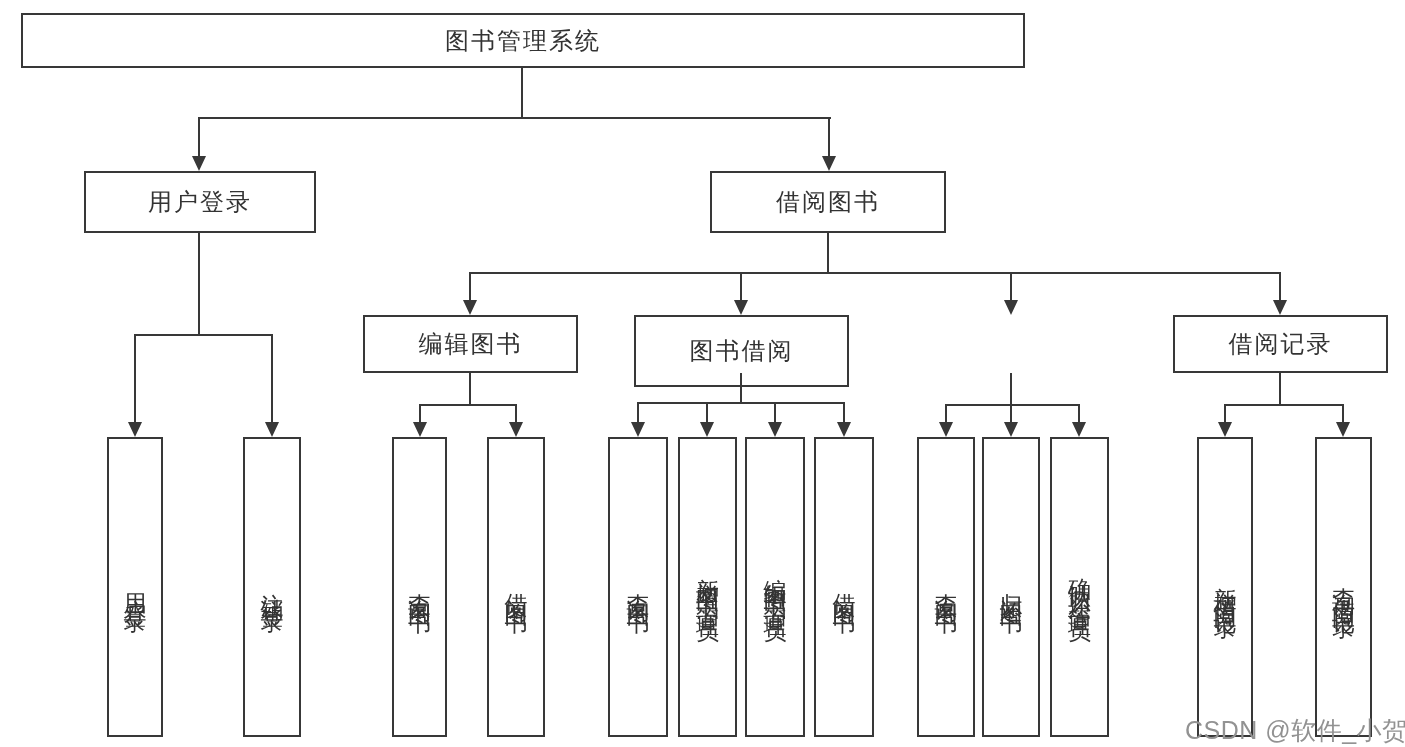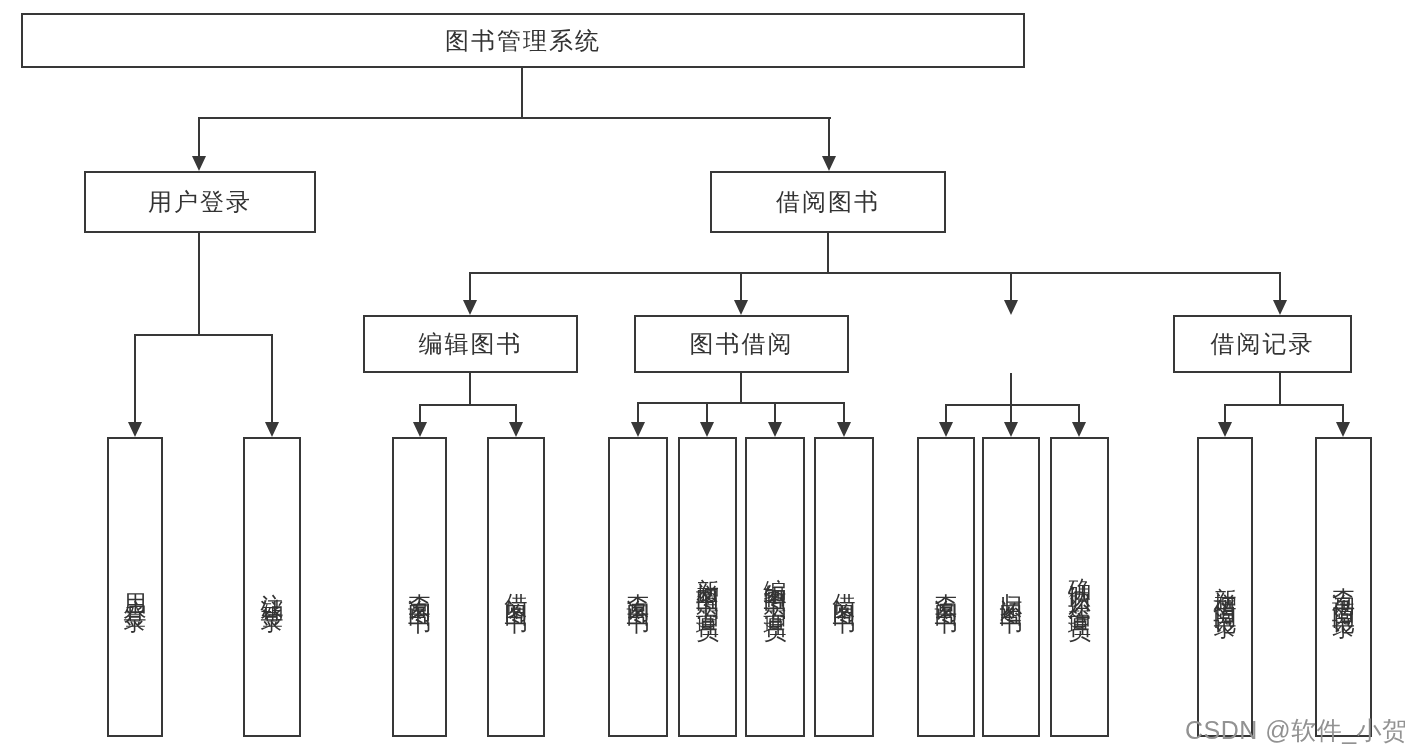--- a/index.html
+++ b/index.html
@@ -96,24 +96,24 @@
   <div class="vline" style="left:740px;top:272px;height:29px;"></div>
   <div class="arr" style="left:734px;top:300px;"></div>
   <div class="vline" style="left:1010px;top:272px;height:29px;"></div>
   <div class="arr" style="left:1004px;top:300px;"></div>
   <div class="vline" style="left:1279px;top:272px;height:29px;"></div>
   <div class="arr" style="left:1273px;top:300px;"></div>
 
   <div class="box" style="left:363px;top:315px;width:215px;height:58px;">
     <span>编辑图书</span>
   </div>
-  <div class="box" style="left:634px;top:315px;width:215px;height:58px;">
+  <div class="box" style="left:634px;top:315px;width:215px;height:72px;">
     <span>图书借阅</span>
   </div>
-  <div class="box" style="left:1173px;top:315px;width:179px;height:58px;">
+  <div class="box" style="left:1173px;top:315px;width:215px;height:58px;">
     <span>借阅记录</span>
   </div>
 
   <div class="vline" style="left:469px;top:373px;height:33px;"></div>
   <div class="hline" style="left:419px;top:404px;width:97px;"></div>
   <div class="vline" style="left:419px;top:404px;height:18px;"></div>
   <div class="arr" style="left:413px;top:422px;"></div>
   <div class="vline" style="left:515px;top:404px;height:18px;"></div>
   <div class="arr" style="left:509px;top:422px;"></div>
 

